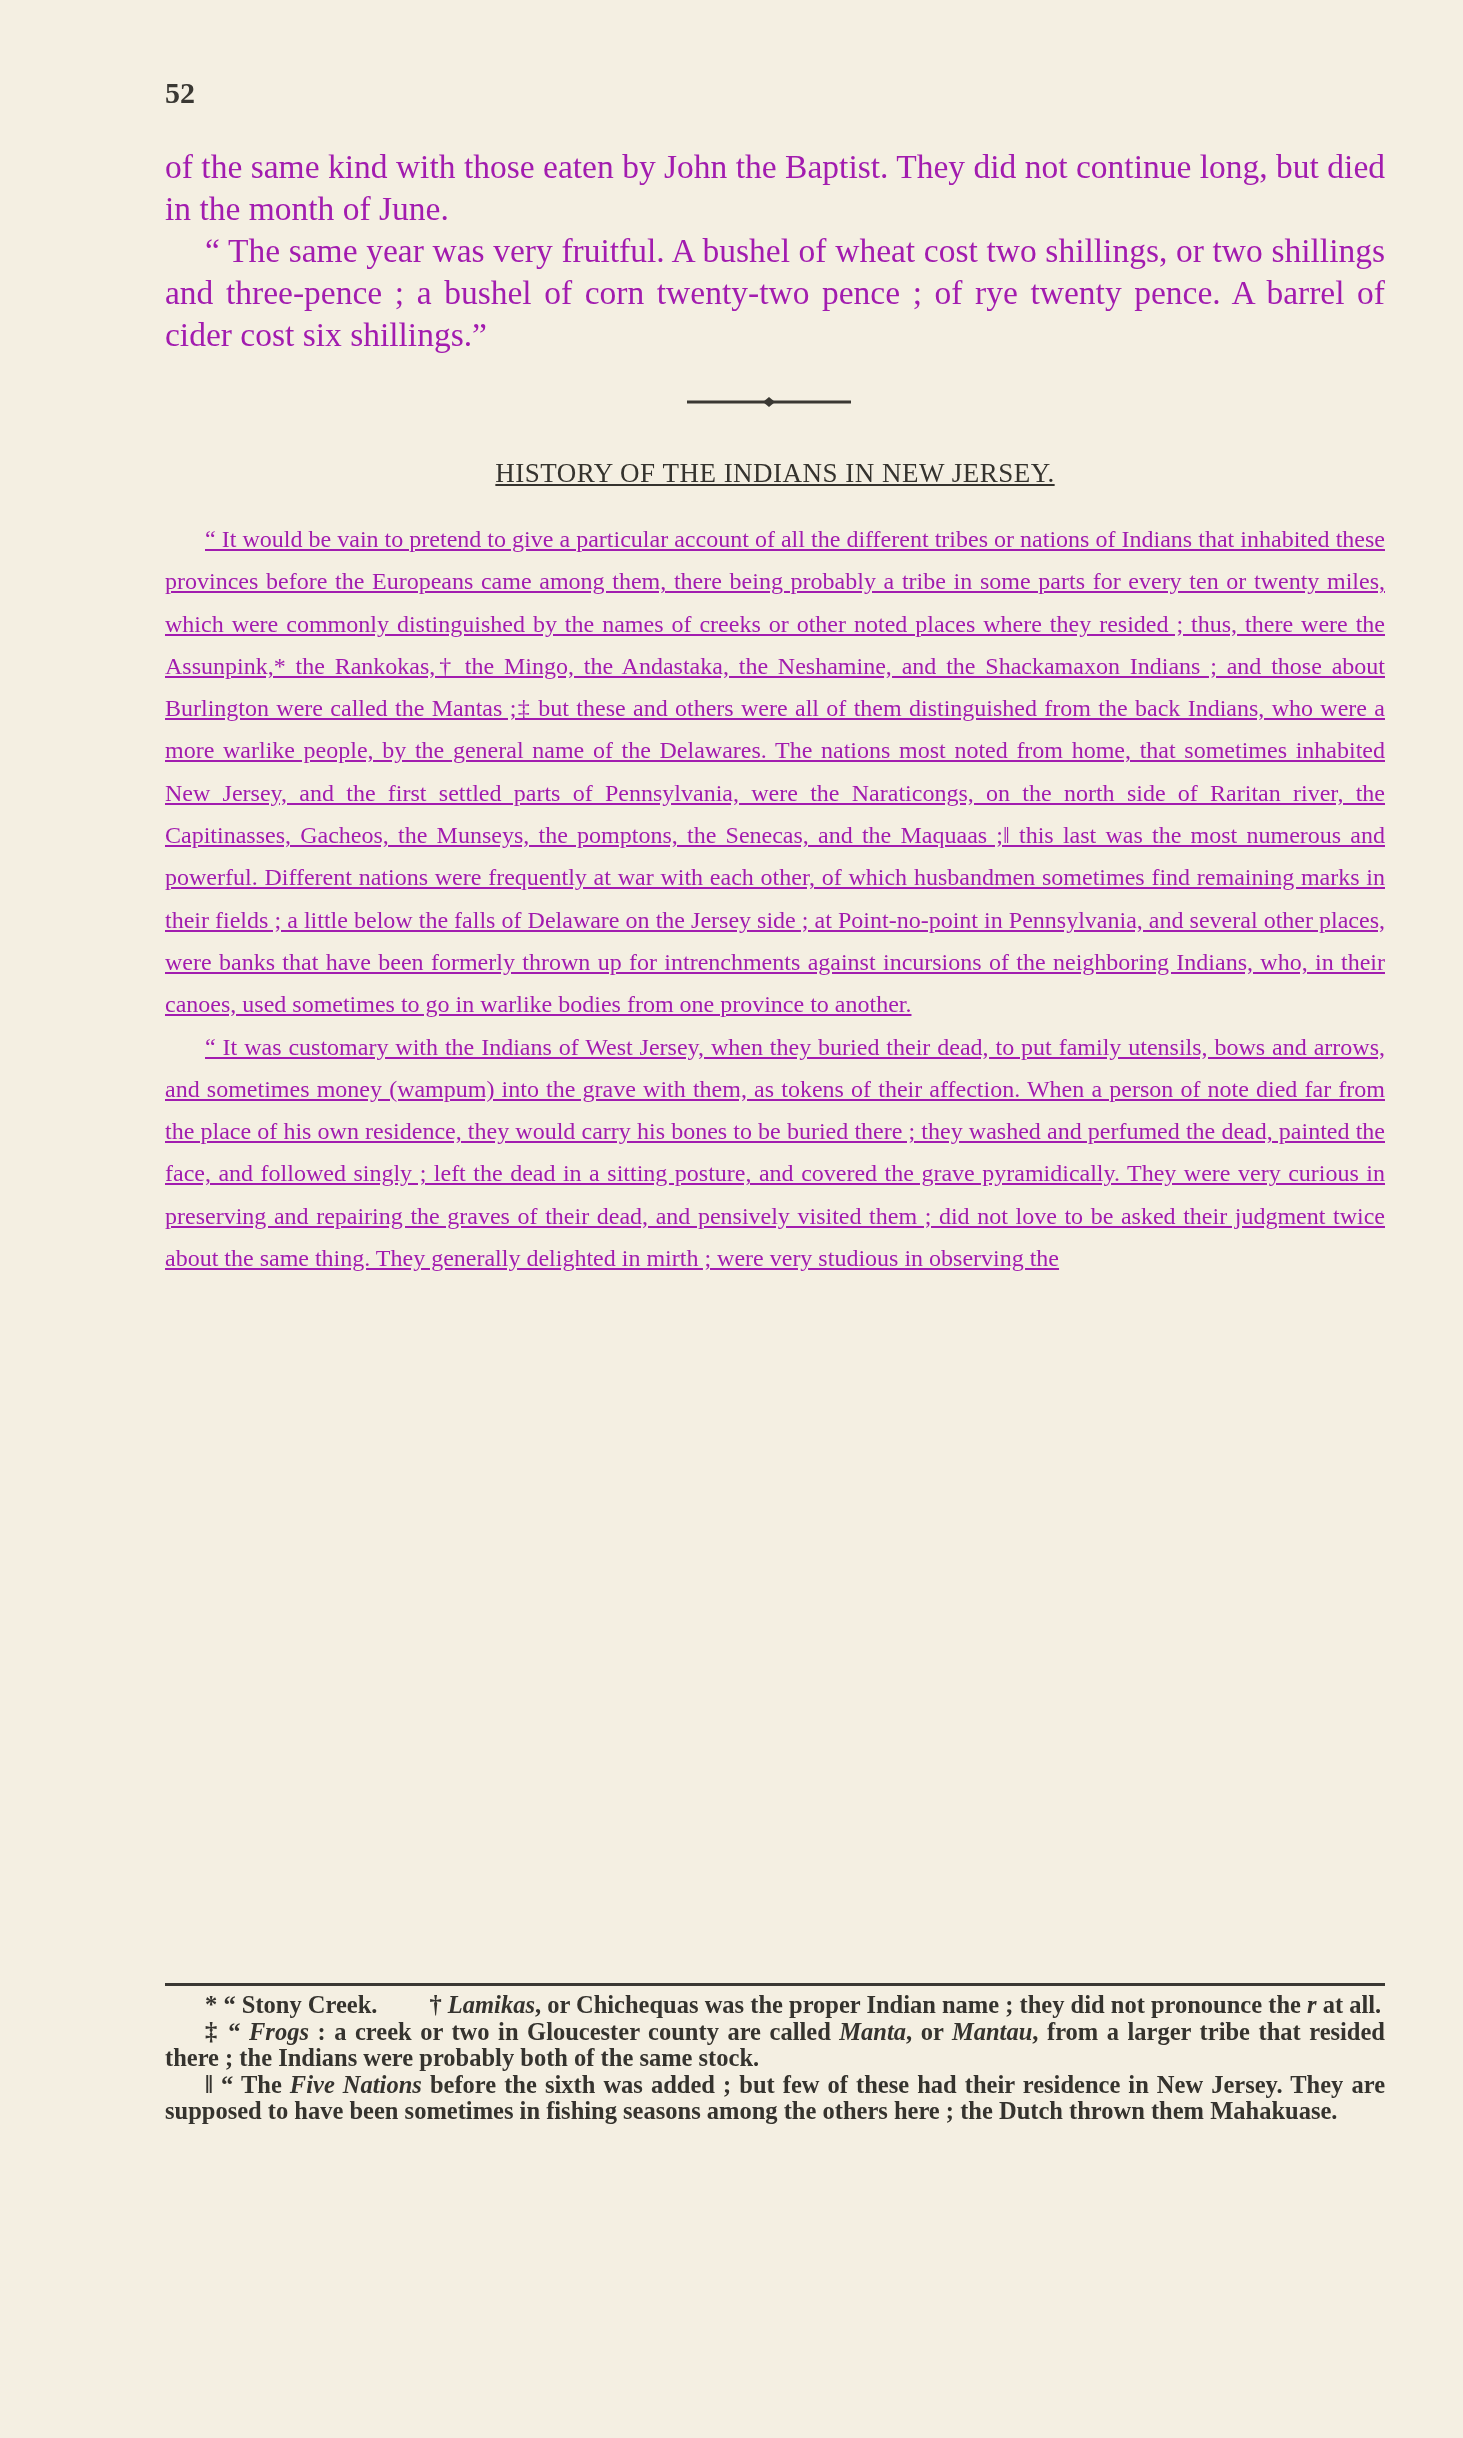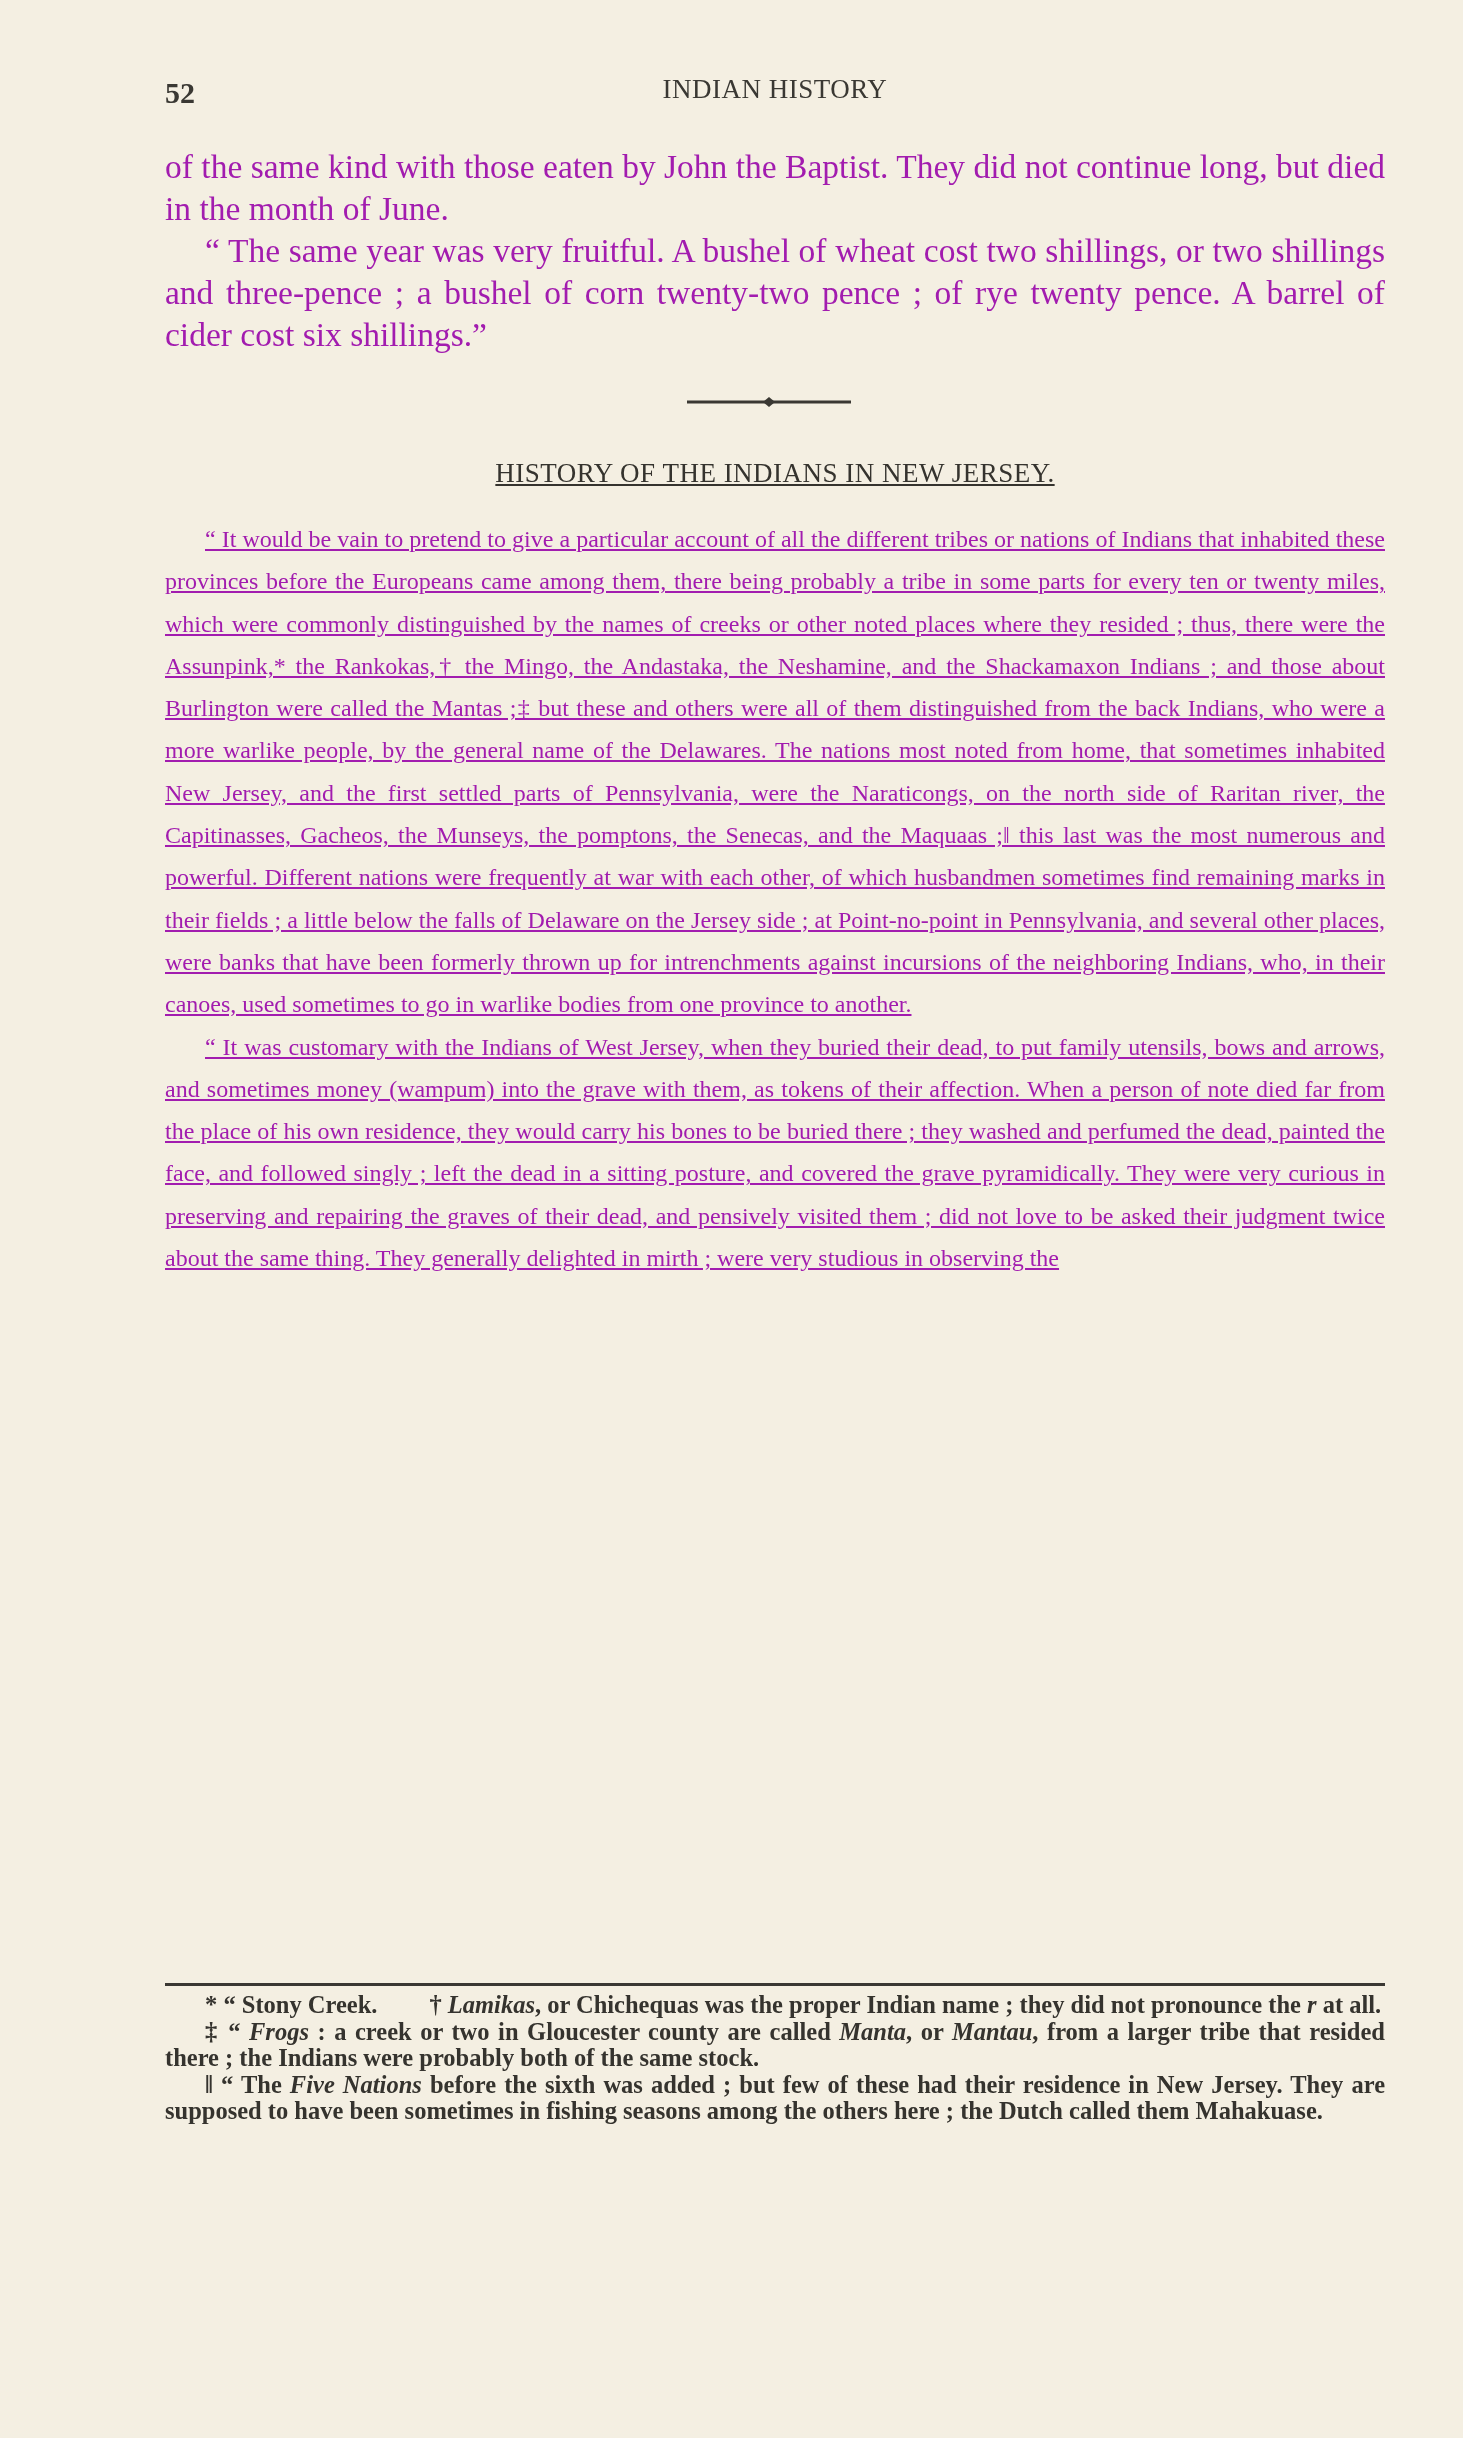--- a/index.html
+++ b/index.html
@@ -59,21 +59,20 @@
   .sep { display: inline-block; width: 52px; }
   em { font-style: italic; }
 </style>
 </head>
 <body>
 
 <div class="page">
 
   <div class="running-head">
     <span class="page-num">52</span>
-    <span class="head-title">INDIAN HISTORY</span>
   </div>
 
   <div class="block1 body-text">
     <p>of the same kind with those eaten by John the Baptist.  They did not continue long, but died in the month of June.</p>
     <p class="indent">“ The same year was very fruitful.  A bushel of wheat cost two shillings, or two shillings and three-pence ; a bushel of corn twenty-two pence ; of rye twenty pence.  A barrel of cider cost six shillings.”</p>
   </div>
 
   <svg class="ornament" viewBox="0 0 164 16">
     <line x1="0" y1="8" x2="164" y2="8" stroke="#3a3833" stroke-width="3"></line>
     <polygon points="76,8 82,3 88,8 82,13" fill="#3a3833"></polygon>
@@ -93,17 +92,17 @@
       <span>*</span>
       <span>“ Stony Creek.</span><span class="sep"></span><span>†</span>
       <em>Lamikas</em><span>, or Chichequas was the proper Indian name ; they did not pronounce the </span><em>r</em><span> at all.</span>
     </p>
     <p class="fn-indent">
       <span>‡</span>
       <span>“ </span><em>Frogs</em><span> : a creek or two in Gloucester county are called </span><em>Manta</em><span>, or </span><em>Mantau</em><span>, from a larger tribe that resided there ; the Indians were probably both of the same stock.</span>
     </p>
     <p class="fn-indent">
       <span>‖</span>
-      <span>“ The </span><em>Five Nations</em><span> before the sixth was added ; but few of these had their residence in New Jersey.  They are supposed to have been sometimes in fishing seasons among the others here ; the Dutch called them Mahakuase.</span>
+      <span>“ The </span><em>Five Nations</em><span> before the sixth was added ; but few of these had their residence in New Jersey.  They are supposed to have been sometimes in fishing seasons among the others here ; the Dutch thrown them Mahakuase.</span>
     </p>
   </div>
 
 </div>
 
 </body></html>

